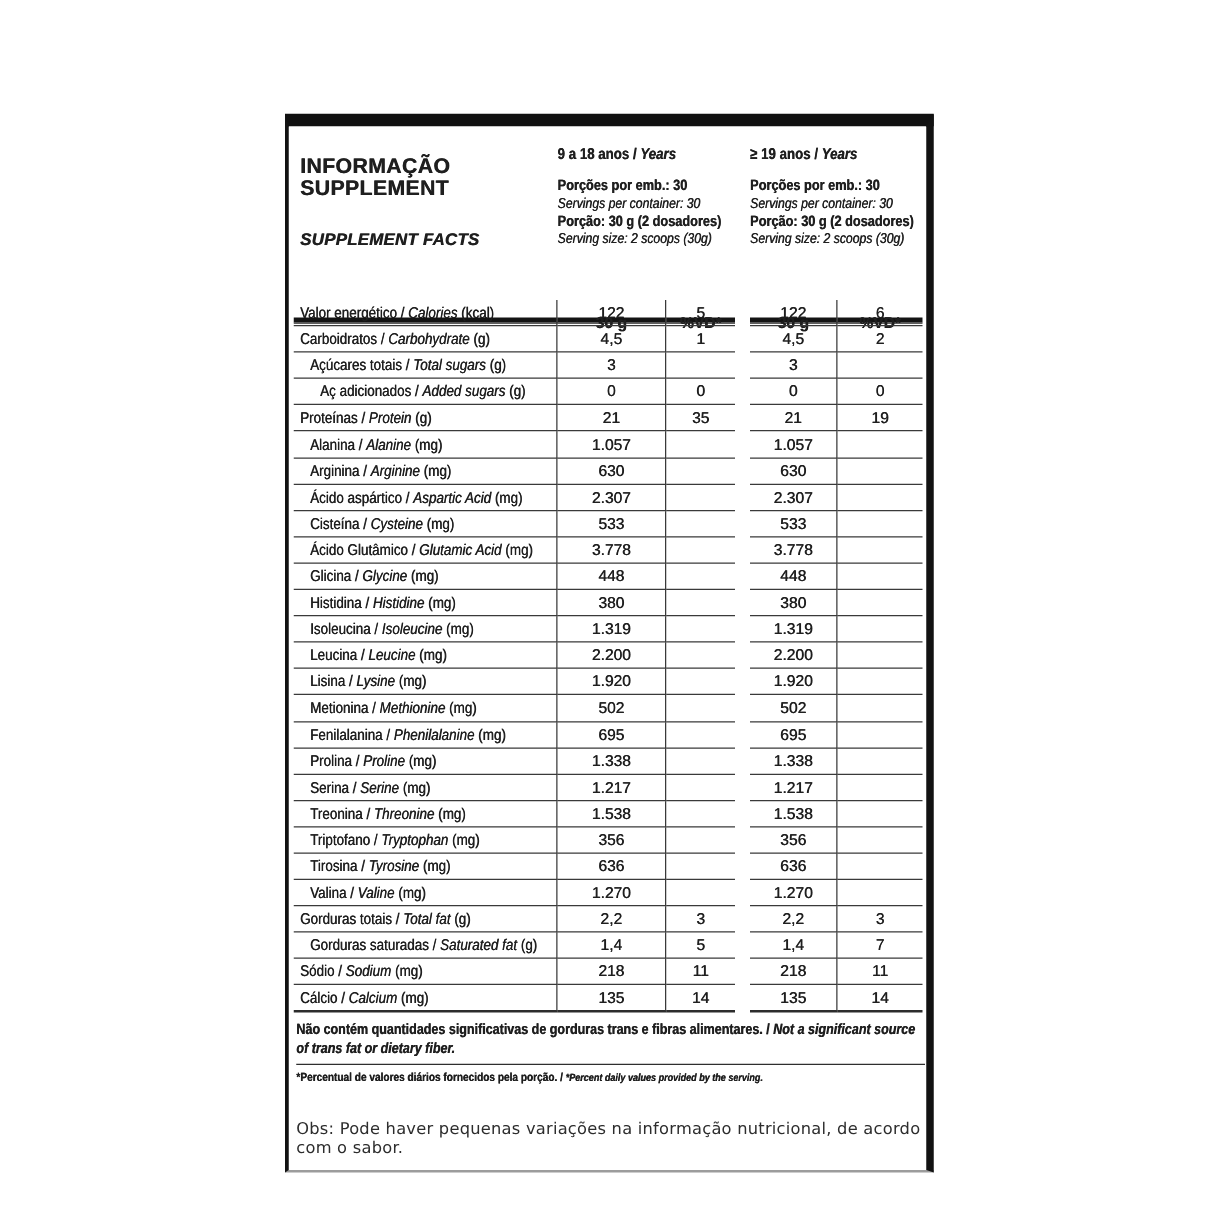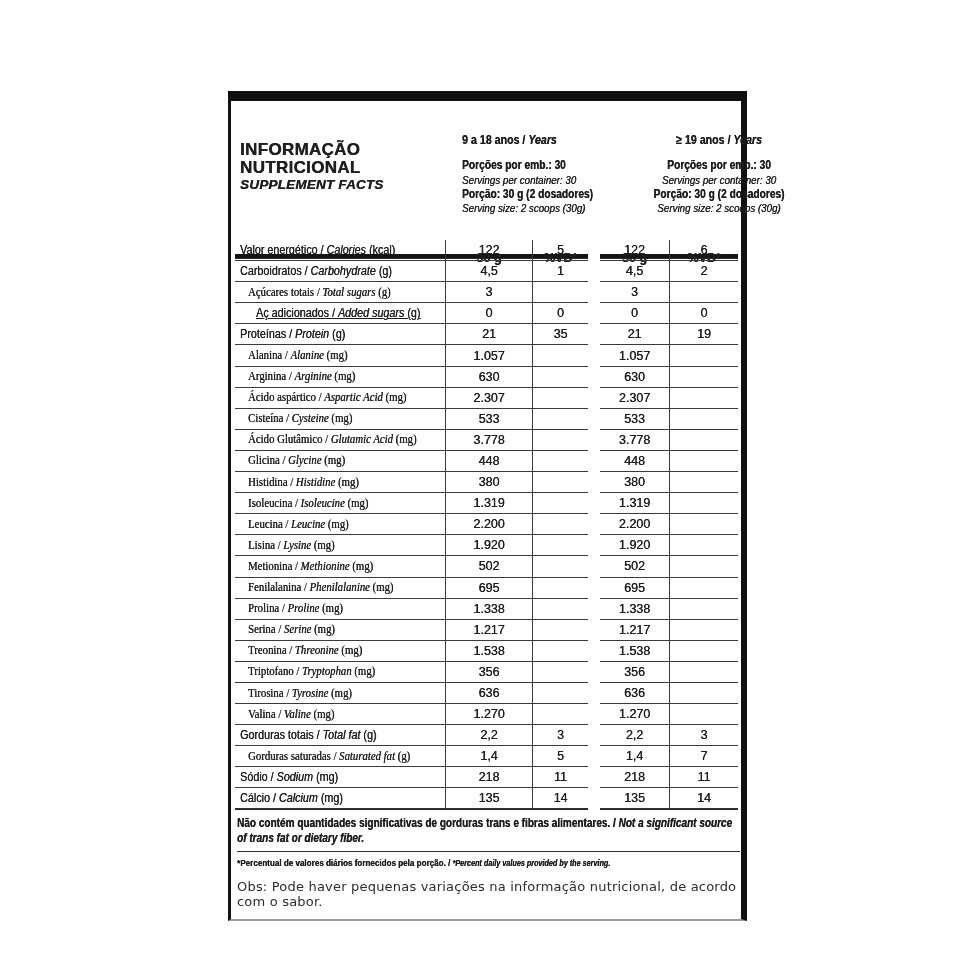--- a/index.html
+++ b/index.html
@@ -16,72 +16,72 @@
     background:#fff;
     border-top:10px solid #101010;
     border-right:6px solid #121212;
     border-left:3px solid #121212;
     border-bottom:2px solid #9c9c9c;
     padding:0 3px 10px 4px;
     text-shadow:0.35px 0 0 currentColor; 
   }
 
   
-  .head { display:grid; grid-template-columns:211px 142px 12px 138px; height:113px; padding-top:32px;gap:16px; }
+  .head { display:grid; grid-template-columns:211px 142px 12px 138px; height:113px; padding-top:15px; }
   .title-block { grid-column:1; padding-left:5px; padding-top:8px; }
   .title { font-size:17px; font-weight:bold; line-height:18px; letter-spacing:0.3px; }
-  .sfacts { font-size:13.5px; font-weight:bold; font-style:italic; letter-spacing:0.2px; }
-
-  .g1 { grid-column:2; } .g2 { grid-column:4;text-align:center; }
+  .sfacts { margin-top:24px; font-size:13.5px; font-weight:bold; font-style:italic; letter-spacing:0.2px; }
+
+  .g1 { grid-column:2; } .g2 { grid-column:4; }
   .ghead-inner { width:167px; transform:scaleX(0.85); transform-origin:0 0; }
   .age { font-size:12.5px; font-weight:bold; margin-bottom:11px; }
   .age .en { font-style:italic; }
   .gl  { font-size:12px; font-weight:bold; line-height:14.5px; }
   .gl-en { font-size:11.5px; font-style:italic; line-height:14px; }
 
   
   .tgrid {
     display:grid;
     grid-template-columns:211px 87px 55px 12px 70px 68px;
     grid-template-rows:26px;
     grid-auto-rows:21.1px;
   }
   .cell { display:flex; align-items:center; font-size:12.5px; border-bottom:1.3px solid #3a3a3a; min-width:0; }
   .center { justify-content:center; }
   .c-label { border-right:1.4px solid #3a3a3a; }
   .c-a1, .c-a2 { border-right:1.4px solid #3a3a3a; }
   .c-gap { border:none; }
   .hcell { border-top:4px solid #141414; border-bottom:1.7px solid #2c2c2c; font-weight:bold; font-size:12.5px;margin-top:40px; }
   .last { border-bottom:2px solid #2c2c2c; }
-  .ind0 { padding-left:5px;text-align:center; } .ind1 { padding-left:13px;font-family:Liberation Serif, serif; } .ind2 { padding-left:21px;text-decoration:underline; }
+  .ind0 { padding-left:5px;text-align:center; } .ind1 { padding-left:13px; } .ind2 { padding-left:21px; }
   .nlab { display:inline-block; transform:scaleX(0.86); transform-origin:0 50%; white-space:nowrap; }
   .en { font-style:italic; }
 
   
   .fnote { padding:6px 0 0 2px; }
   .note { width:602px; transform:scaleX(0.835); transform-origin:0 0; font-size:12px; font-weight:bold; line-height:15.5px; }
   .rule { width:503px; border-bottom:1.6px solid #2e2e2e; margin:4px 0 5px; }
   .pct { width:592px; transform:scaleX(0.85); transform-origin:0 0; font-size:9.5px; font-weight:bold; }
   .pct .en { font-size:8.5px; }
   .obs {
-    margin-top:11px; font-family:"DejaVu Sans", sans-serif; font-size:13px;
+    margin-top:28px; font-family:"DejaVu Sans", sans-serif; font-size:13px;
     color:#2d2d2d; letter-spacing:0.2px; text-shadow:none;
   }
 </style>
 </head>
 <body>
 
 <div class="page">
   <div class="label-box">
 
     <div class="head">
       <div class="title-block">
         <div class="title">
           <div>INFORMAÇÃO</div>
-          <div>NUTRICIONAL</div>
+          <div>SUPPLEMENT</div>
         </div>
         <div class="sfacts">SUPPLEMENT FACTS</div>
       </div>
 
       <div class="g1">
         <div class="ghead-inner">
           <div class="age"><span>9 a 18 anos /</span> <span class="en">Years</span></div>
           <div class="gl">Porções por emb.: 30</div>
           <div class="gl-en">Servings per container: 30</div>
           <div class="gl">Porção: 30 g (2 dosadores)</div>

